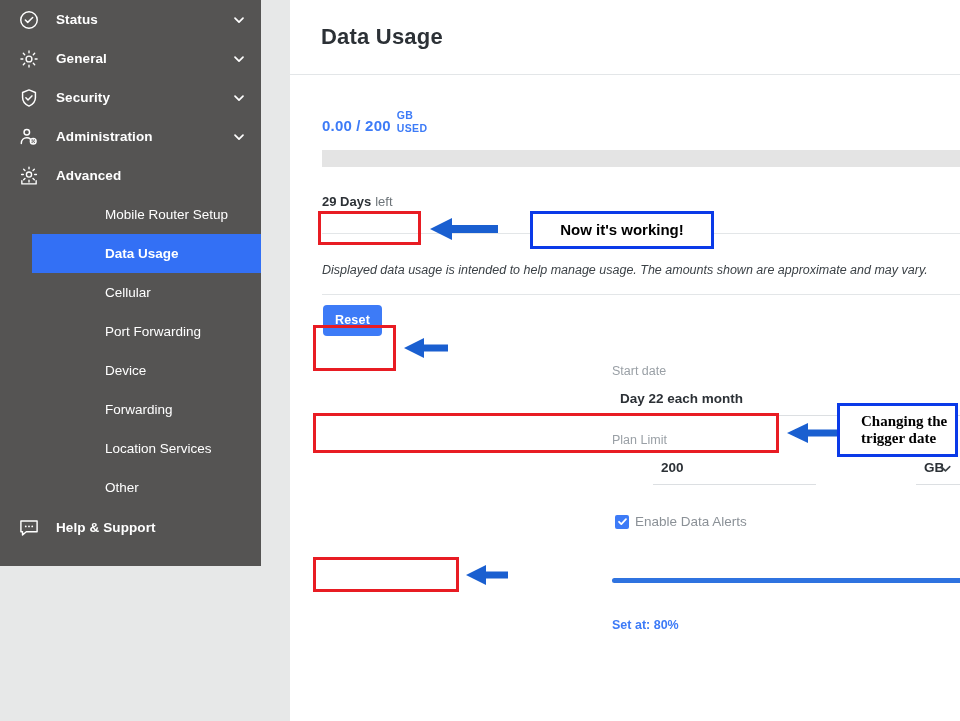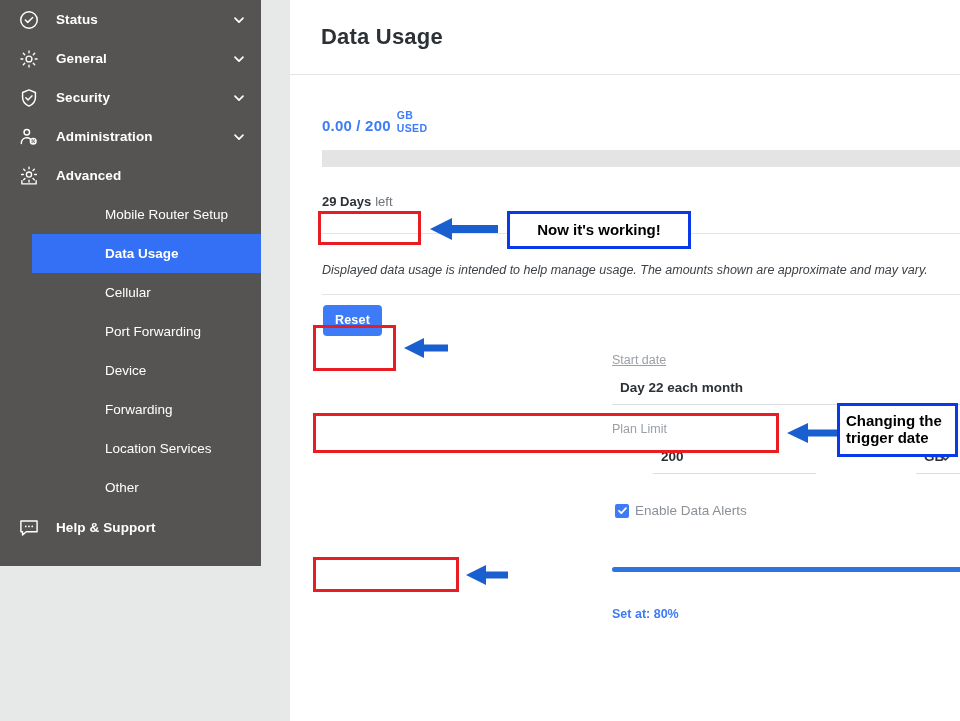--- a/index.html
+++ b/index.html
@@ -137,21 +137,21 @@
     font-size: 12.5px; font-weight: bold;
     font-family: "Liberation Sans", sans-serif;
     cursor: pointer;
     letter-spacing: .2px;
   }
 
   .field-label {
     padding-left: 322px;
     font-size: 12.5px; color: #9aa0a6;
   }
-  .fl-start { margin-top: 17px; text-decoration: underline; }
+  .fl-start { margin-top: 28px; }
   .fl-plan  { margin-top: 17px; }
 
   .select-row {
     margin: 5px 0 0 322px;
     width: 447px;
     height: 33px;
     border-bottom: 1px solid #dcdfe2;
     display: flex; align-items: center;
     position: relative;
     cursor: pointer;
@@ -425,41 +425,41 @@
   </section>
 
   <div class="ann red-box" style="left:318px; top:211px; width:103px; height:34px;"></div>
 
   <div class="arrow" style="left:430px; top:216px;">
     <svg width="68" height="26" viewBox="0 0 68 26">
       <path d="M0,13 L22,2 L22,9 L68,9 L68,17 L22,17 L22,24 Z" fill="#1a5fd0"></path>
     </svg>
   </div>
 
-  <div class="ann blue-box" style="left:507px; top:211px; width:184px; height:38px;">
+  <div class="ann blue-box" style="left:530px; top:211px; width:184px; height:38px;">
     <span>Now it's working!</span>
   </div>
 
   <div class="ann red-box" style="left:313px; top:325px; width:83px; height:46px;"></div>
 
   <div class="arrow" style="left:404px; top:336px;">
     <svg width="44" height="24" viewBox="0 0 44 24">
       <path d="M0,12 L20,2 L20,8.5 L44,8.5 L44,15.5 L20,15.5 L20,22 Z" fill="#1a5fd0"></path>
     </svg>
   </div>
 
   <div class="ann red-box" style="left:313px; top:413px; width:466px; height:40px;"></div>
 
   <div class="arrow" style="left:787px; top:421px;">
     <svg width="50" height="24" viewBox="0 0 50 24">
       <path d="M0,12 L21,2 L21,8.5 L50,8.5 L50,15.5 L21,15.5 L21,22 Z" fill="#1a5fd0"></path>
     </svg>
   </div>
 
-  <div class="ann blue-box" style="left:837px; top:403px; width:121px; height:54px; justify-content:flex-start; padding-left:6px;">
+  <div class="ann blue-box" style="left:837px; top:403px; width:121px; height:54px; justify-content:flex-start; padding-left:21px;font-family:Liberation Serif, serif;">
     <span><span>Changing the</span><br><span>trigger date</span></span>
   </div>
 
   <div class="ann red-box" style="left:313px; top:557px; width:146px; height:35px;"></div>
 
   <div class="arrow" style="left:466px; top:563px;">
     <svg width="42" height="24" viewBox="0 0 42 24">
       <path d="M0,12 L20,2 L20,8.5 L42,8.5 L42,15.5 L20,15.5 L20,22 Z" fill="#1a5fd0"></path>
     </svg>
   </div>

